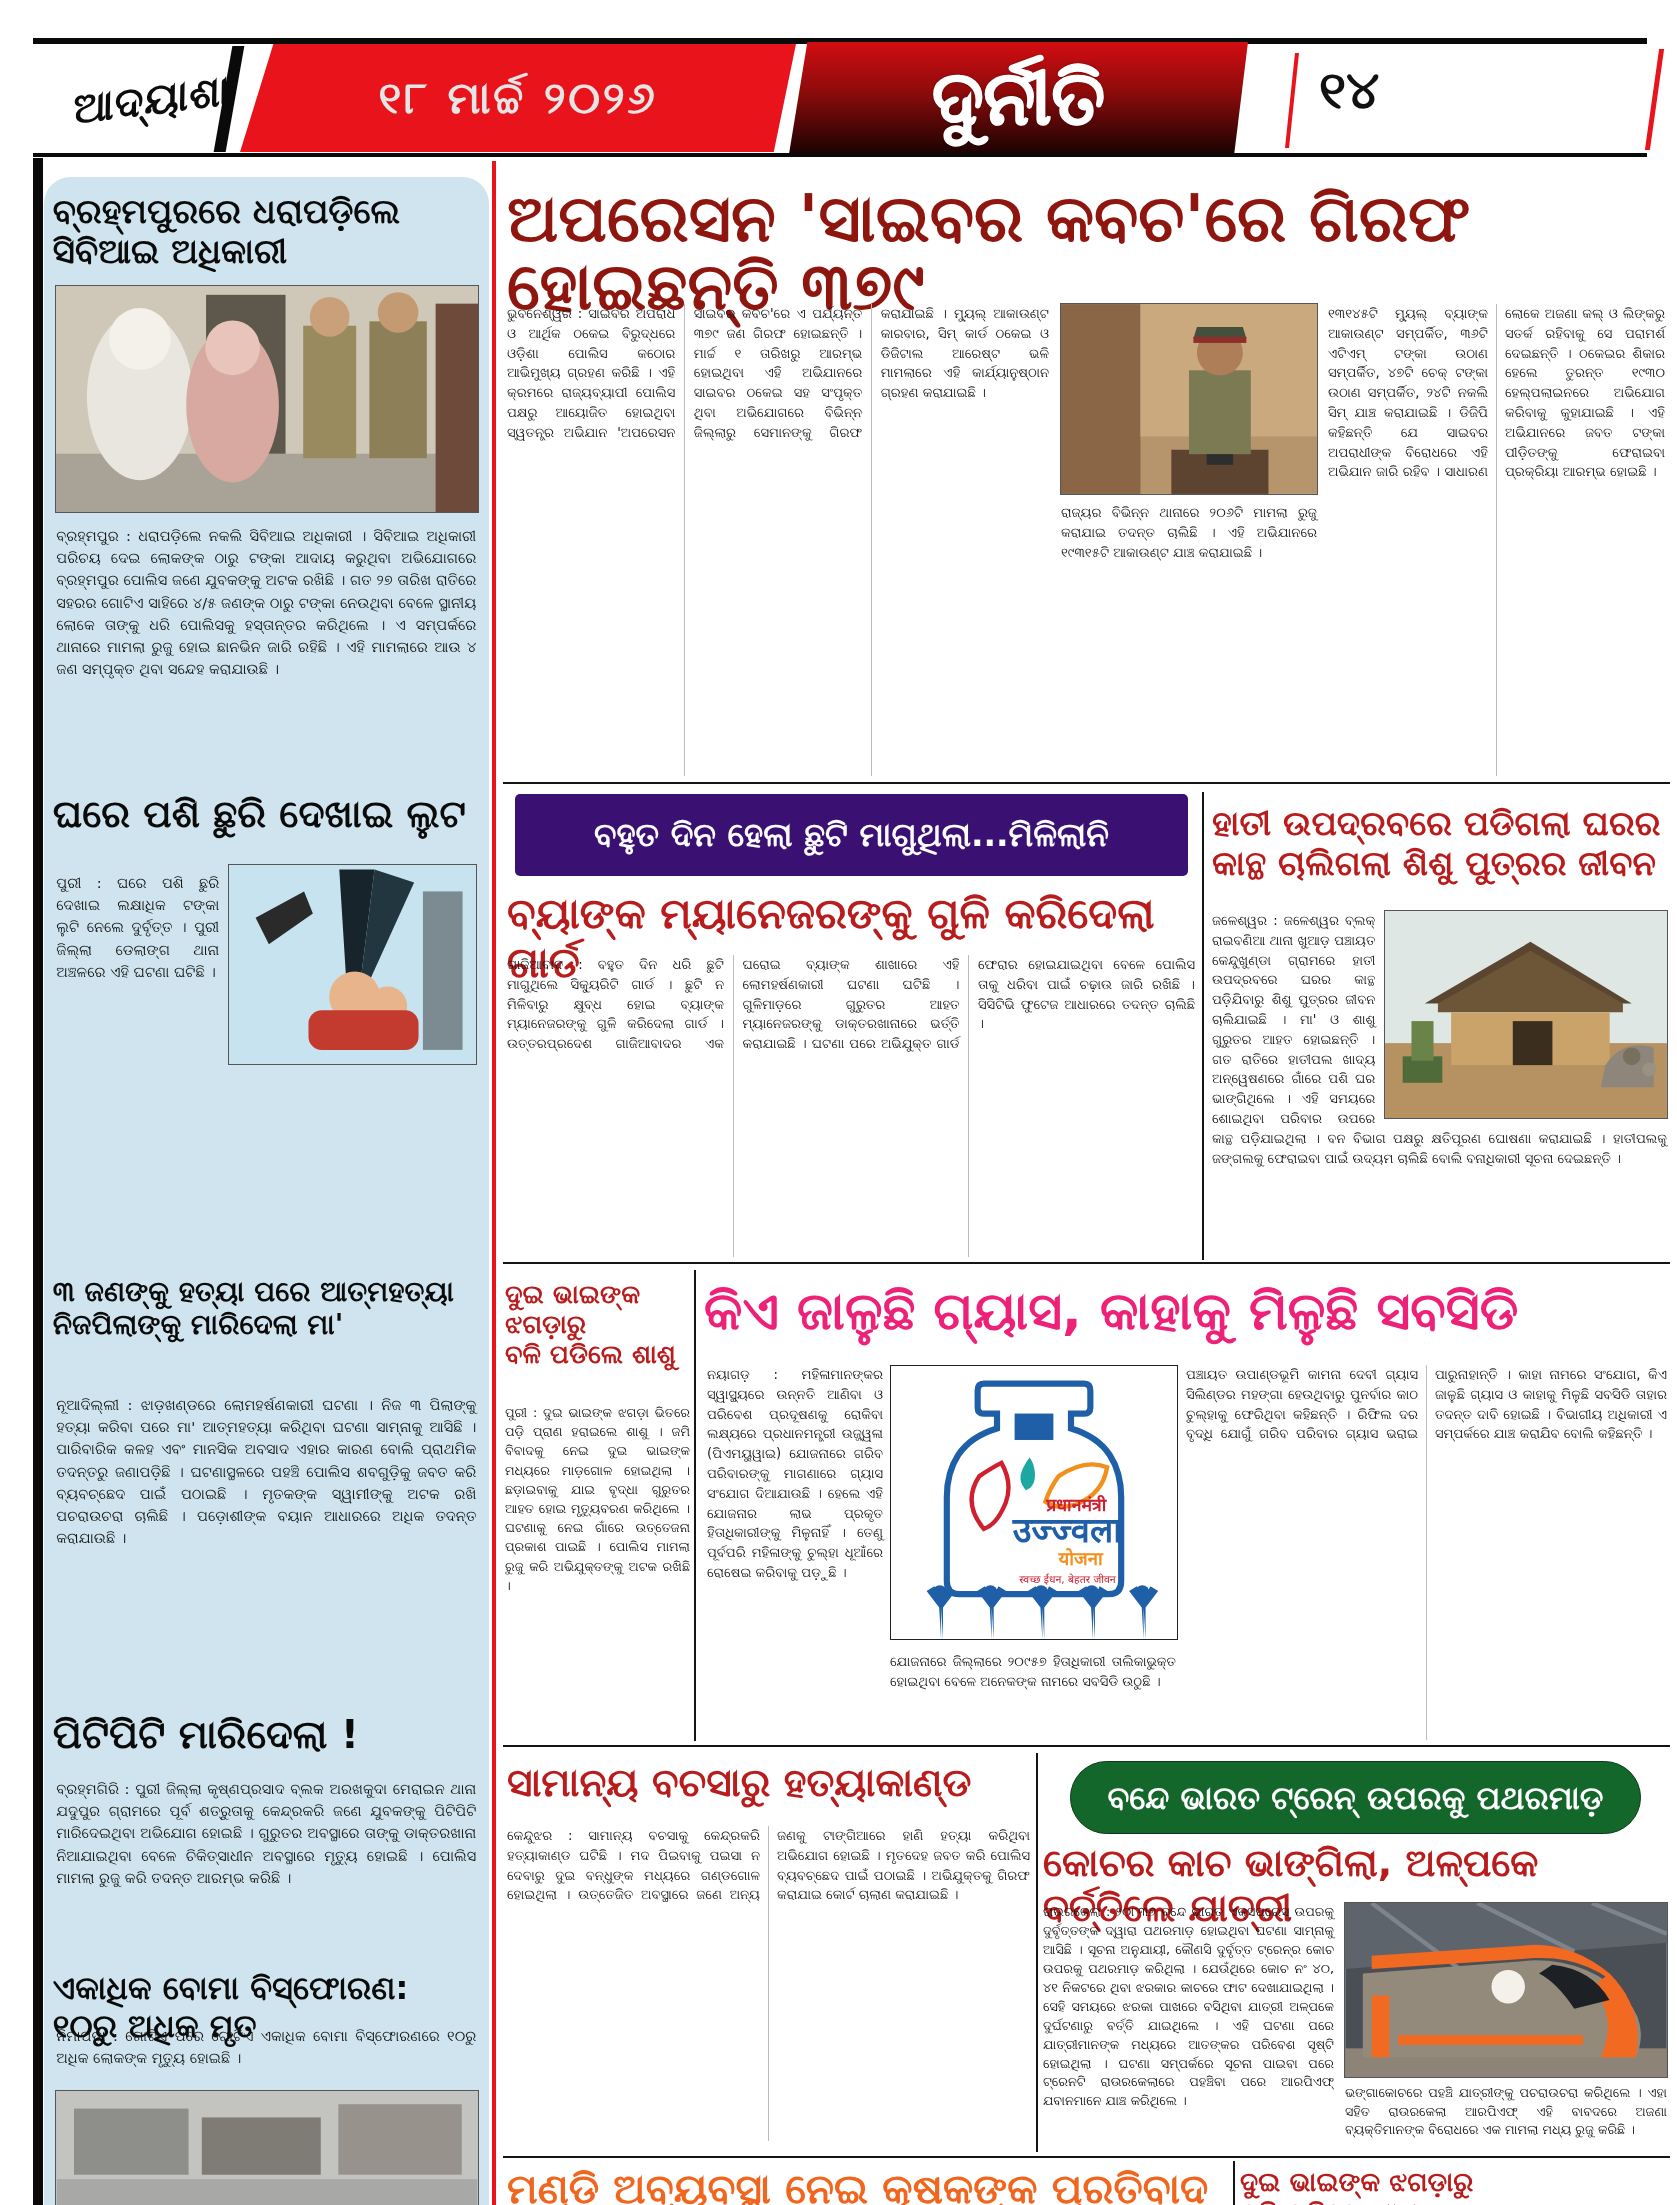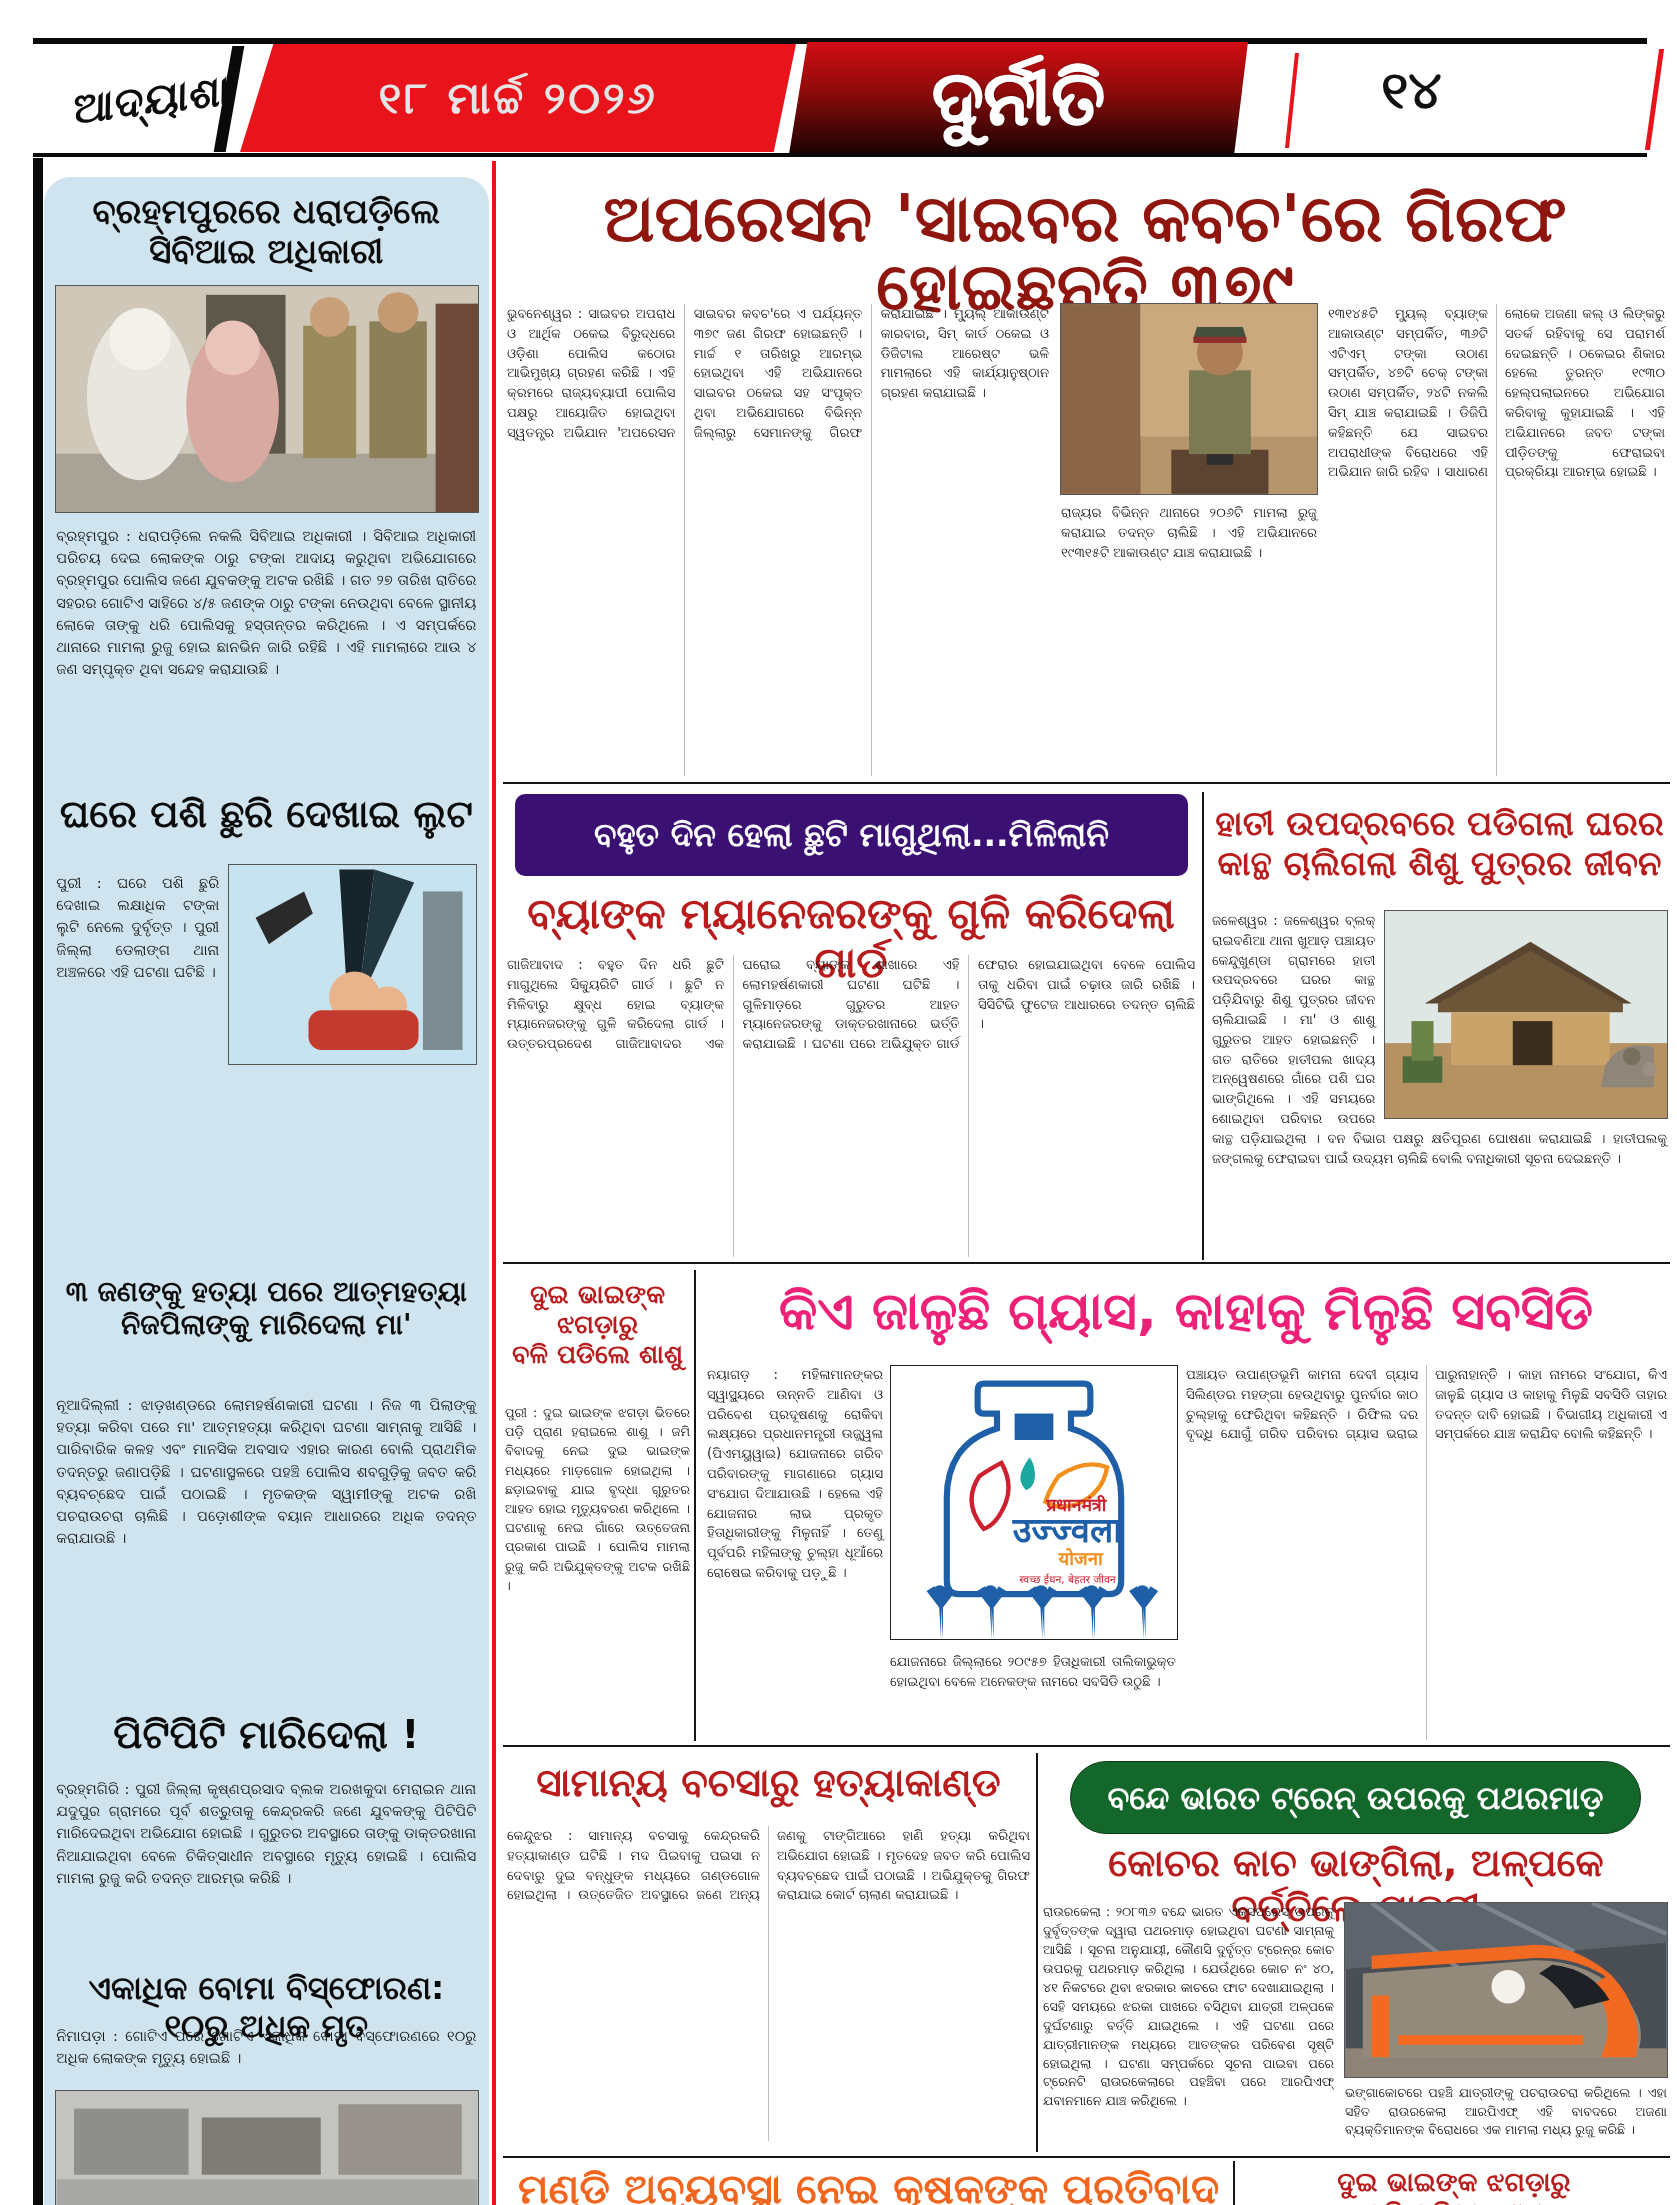--- a/index.html
+++ b/index.html
@@ -1,19 +1,19 @@
 <!DOCTYPE html>
 <html style="font-size:7px"><head>
 <meta charset="utf-8">
 <style>
   html,body{margin:0;padding:0}
   body{width:1677px;height:2748px;background:#fff;font-family:"DejaVu Sans",sans-serif;position:relative;overflow:hidden;color:#111}
   .abs{position:absolute}
   .just{text-align:justify;text-justify:inter-word}
-  .ctr{text-align:center}
+  .ctr{}
   
   .toprule{background:#0a0a0a}
   .masthead{font-size:42px;font-weight:bold;color:#0c0c0c;transform:rotate(-7deg) skewX(-8deg);letter-spacing:0.9px}
   .datebar{background:#e8131b;clip-path:polygon(6% 0,100% 0,96% 100%,0 100%);display:flex;align-items:center;justify-content:center}
   .datebar span{color:#e5e5e5;font-size:44px;font-weight:bold;letter-spacing:2.6px}
   .sectionband{background:linear-gradient(180deg,#d20d12 0%,#8c0b0b 45%,#1a0302 100%);clip-path:polygon(4% 0,100% 0,97% 100%,0 100%);display:flex;align-items:center;justify-content:center}
   .sectionband span{color:#fff;font-size:75px;font-weight:bold;-webkit-text-stroke:1.3px #fff;text-shadow:0 0 2.6px rgba(0,0,0,.6)}
   .pagenum{font-size:52px;font-weight:bold;color:#111}
   .redline{background:#e8131b}
   .blkline{background:#0a0a0a}
@@ -21,21 +21,21 @@
   .bluepanel{background:#cfe4ee;border-radius:26.5px 26.5px 0 0}
   .lh1{font-weight:bold;color:#0b0b0b;line-height:1.18}
   .body-t{font-size:14.6px;line-height:1.52;color:#141414}
   .body-s{font-size:13.2px;line-height:1.5;color:#161616}
   .photo{display:block}
   .photoframe{outline:1.3px solid #555}
   
   .mainhead{font-size:65px;font-weight:bold;color:#8e160e;line-height:1.05}
   .cols3{column-count:3;column-gap:18.5px;column-rule:0.9px solid #bdbdbd}
   .cols2{column-count:2;column-gap:17px;column-rule:0.9px solid #bdbdbd}
-  .kicker-purple{background:#3a1173;border-radius:10px;display:flex;align-items:center;justify-content:center}
+  .kicker-purple{background:#3a1173;border-radius:5px;display:flex;align-items:center;justify-content:center}
   .kicker-purple span{color:#fdfdfd;font-size:33px;font-weight:bold}
   .h-black{font-weight:bold;color:#b91c1c}
   .h-magenta{font-size:52px;font-weight:bold;color:#ee2179}
   .h-orange{font-size:41px;font-weight:bold;color:#f1661f}
   .pill-green{background:#14672b;border:1.8px solid #0c3a18;border-radius:40px;display:flex;align-items:center;justify-content:center}
   .pill-green span{color:#fff;font-size:32px;font-weight:bold}
   .vrule{background:#151515}
   .hrule{background:#151515}
 </style>
 </head>

